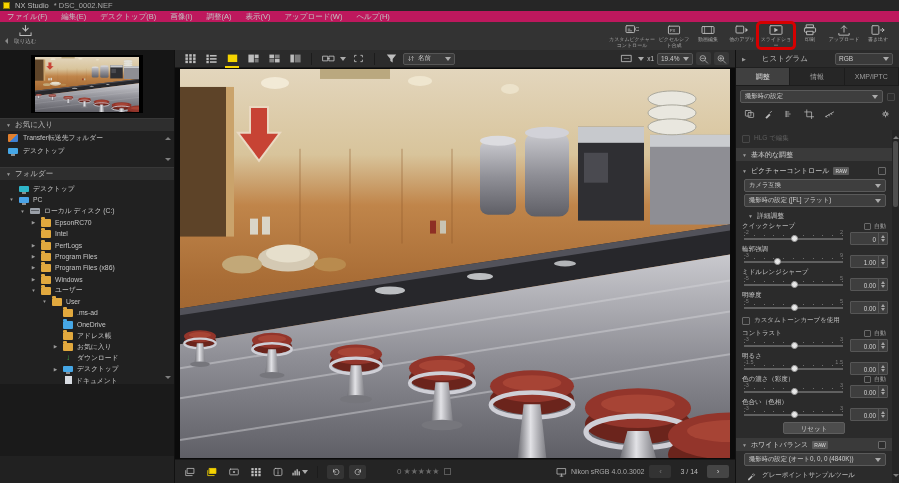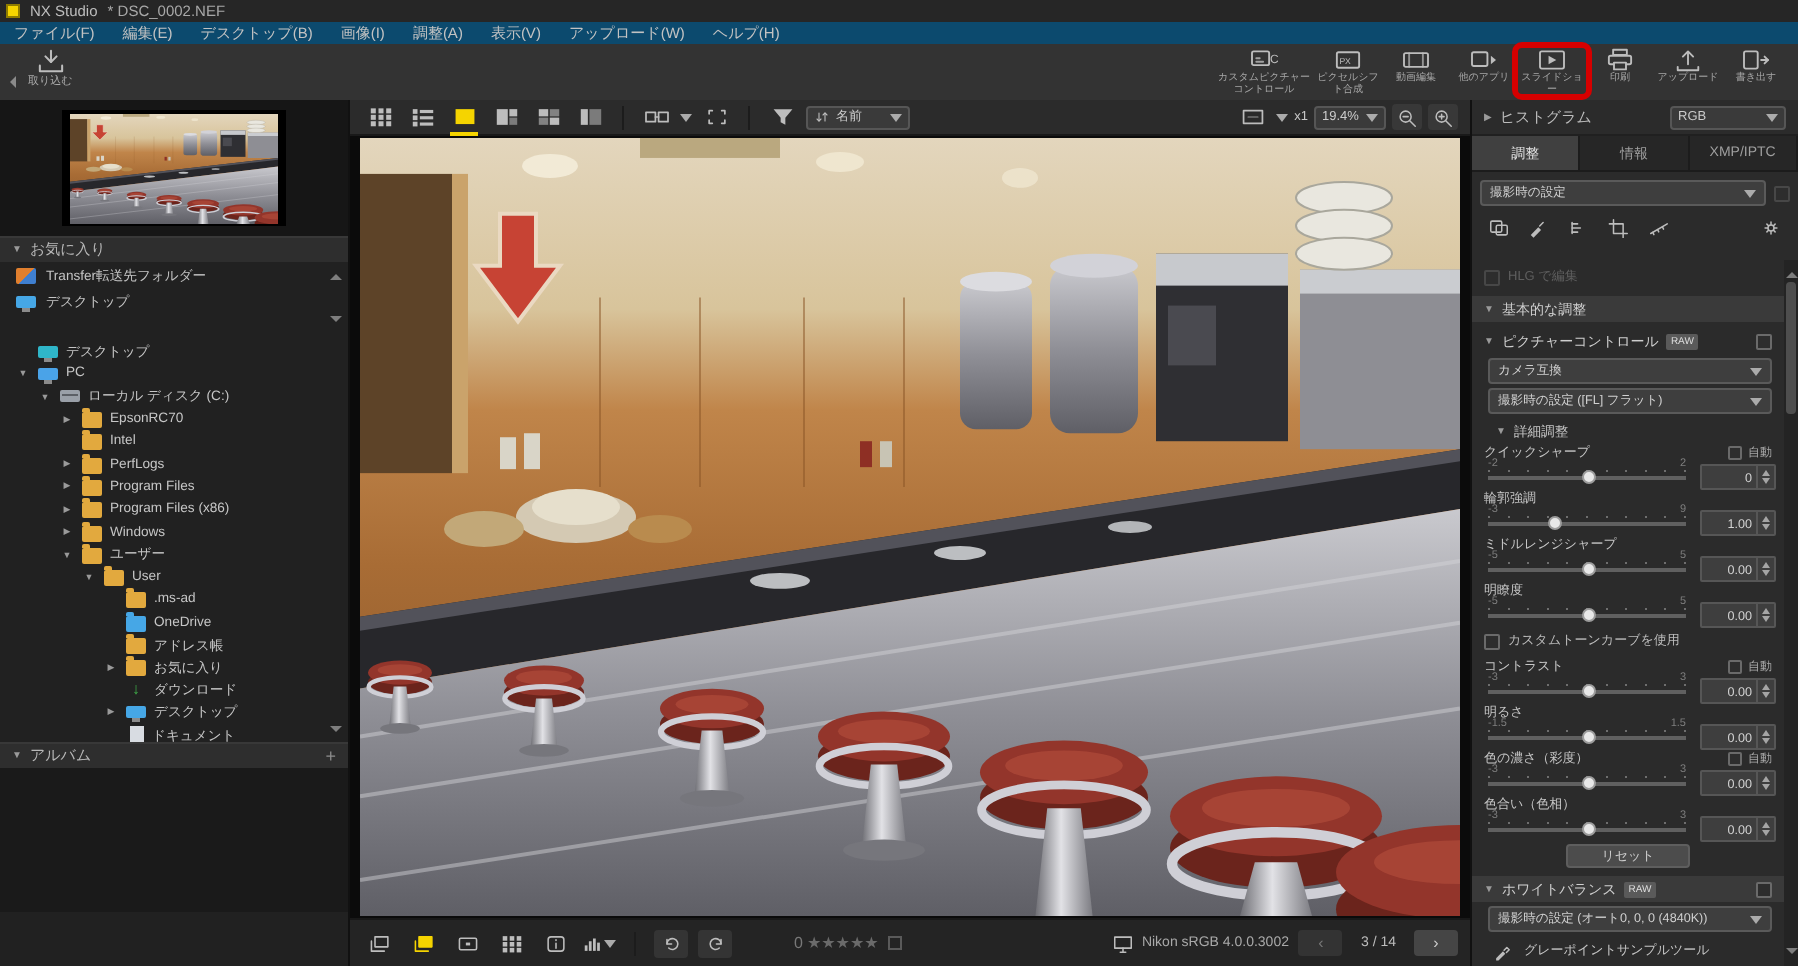--- a/index.html
+++ b/index.html
@@ -1,21 +1,21 @@
 <!DOCTYPE html>
 <html><head>
 <meta charset="utf-8">
 <style>
 *{margin:0;padding:0;box-sizing:border-box;font-family:"Liberation Sans","DejaVu Sans",sans-serif}
 html,body{width:899px;height:483px;background:#1d1d1d;overflow:hidden}
 body{position:relative;color:#c8c8c8;font-size:8px}
 
 .titlebar{position:absolute;left:0;top:0;width:899px;height:11px;background:#262626;display:flex;align-items:center;gap:5px;padding-left:3px;font-size:7.5px;color:#bdbdbd}
 .appicon{width:7px;height:7px;background:#f5d400;border:1px solid #8f7c00;flex:0 0 7px}
-.menubar{position:absolute;left:0;top:11px;width:899px;height:11px;background:#0c4a6e;display:flex;align-items:center;font-size:7.5px;color:#c2c2c2}
+.menubar{position:absolute;left:0;top:11px;width:899px;height:11px;background:#be185d;display:flex;align-items:center;font-size:7.5px;color:#c2c2c2}
 .mitem{padding:0 7px;cursor:default}
 
 .toolbar{position:absolute;left:0;top:22px;width:899px;height:28px;background:#333;display:flex;align-items:flex-start}
 .collapse-left{position:absolute;left:2px;top:16px;width:0;height:0;border:3px solid transparent;border-right-color:#8a8a8a}
 .tb-item{display:flex;flex-direction:column;align-items:center;margin-left:14px;margin-top:2px}
 .tbicon{width:15px;height:13px}
 .tblabel{font-size:5.5px;color:#a8a8a8;line-height:6px;margin-top:1px;text-align:center}
 .tb-actions{margin-left:auto;margin-right:4px;display:flex;align-items:flex-start;padding-top:2px}
 .action{width:34px;display:flex;flex-direction:column;align-items:center;position:relative}
 .action.wide{width:50px}
@@ -68,21 +68,21 @@
 .sbtn{width:17px;height:14px;display:flex;align-items:center;justify-content:center}
 .sbtn .ic{width:12px;height:10px}
 .sbox{background:#343434;border-radius:2px}
 .rate{display:flex;align-items:center;gap:2px;margin-left:26px;color:#787878;font-size:8px}
 .star{color:#6a6a6a;font-size:8px}
 .tagbox{width:7px;height:7px;border:1px solid #5a5a5a;margin-left:3px}
 .navbtn{width:22px;height:13px;border-radius:2px;display:flex;align-items:center;justify-content:center;font-size:8px}
 .navprev{background:#333;color:#777}.navnext{background:#454545;color:#ccc}
 
 .rpanel{position:absolute;left:735px;top:50px;width:164px;bottom:0;background:#2b2b2b;border-left:1px solid #111;overflow:hidden}
-.histrow{height:18px;display:flex;align-items:center;padding:0 6px;gap:4px;border-bottom:1px solid #202020;font-size:7.5px;color:#bdbdbd}
+.histrow{height:18px;display:flex;align-items:center;padding:0 6px;gap:16px;border-bottom:1px solid #202020;font-size:7.5px;color:#bdbdbd}
 .histsel{margin-left:auto;width:58px}
 .tabs{height:18px;display:flex;border-bottom:1px solid #1c1c1c}
 .tab{flex:1;background:#262626;border-right:1px solid #1c1c1c;display:flex;align-items:center;justify-content:center;font-size:7px;color:#9f9f9f}
 .tab.active{background:#404040;color:#e2e2e2}
 .presetrow{display:flex;align-items:center;gap:4px;margin:4px 4px 0 4px}
 .combo{height:13px;background:#3e3e3e;border:1px solid #5a5a5a;border-radius:2px;display:flex;align-items:center;gap:4px;padding:0 4px;font-size:6.3px;color:#d0d0d0;overflow:hidden;white-space:nowrap}
 .combo .caret{margin-left:auto;flex:0 0 auto}
 .grow{flex:1}
 .cb{width:8px;height:8px;background:#2d2d2d;border:1px solid #6a6a6a;border-radius:1px;flex:0 0 8px}
 .cb.dim{border-color:#474747}
@@ -375,20 +375,24 @@
     <span class="scrollarr sa-dn" style="bottom:3px"></span>
   <div class="favrow">
         <span class="fi transfer"></span>
         <span>Transfer転送先フォルダー</span>
       </div>
       <div class="favrow">
         <span class="fi desktop-blue"></span>
         <span>デスクトップ</span>
       </div>
     </div>
+  <div class="sechead">
+    <span class="tri">▼</span>
+    <span>フォルダー</span>
+  </div>
   <div class="treelist" id="treelist">
     <span class="scrollarr sa-dn" style="bottom:2px"></span>
   <div class="trow" style="padding-left: 8px;">
         <span class="tarr"></span>
         <span class="fi desktop"></span>
         <span>デスクトップ</span>
       </div>
       <div class="trow" style="padding-left: 8px;">
         <span class="tarr">▼</span>
         <span class="fi pc"></span>
@@ -468,25 +472,20 @@
         <span class="tarr">▶</span>
         <span class="fi desktop-blue"></span>
         <span>デスクトップ</span>
       </div>
       <div class="trow" style="padding-left: 52px;">
         <span class="tarr"></span>
         <span class="fi document"></span>
         <span>ドキュメント</span>
       </div>
     </div>
-  <div class="sechead albhead">
-    <span class="tri">▼</span>
-    <span>アルバム</span>
-    <span class="albplus">+</span>
-  </div>
   <div class="sbempty"></div>
 </div>
 
 <div class="center">
   <div class="viewbar">
     <span class="vbtn">
         <span class="ic" data-icon="grid-view">
           <svg viewBox="0 0 16 14" fill="none" stroke="#bdbdbd" stroke-width="1.1" stroke-linecap="round" stroke-linejoin="round">
             <g fill="#bdbdbd" stroke="none">
               <rect x="1.5" y="1.5" width="3.2" height="3.2"></rect>

